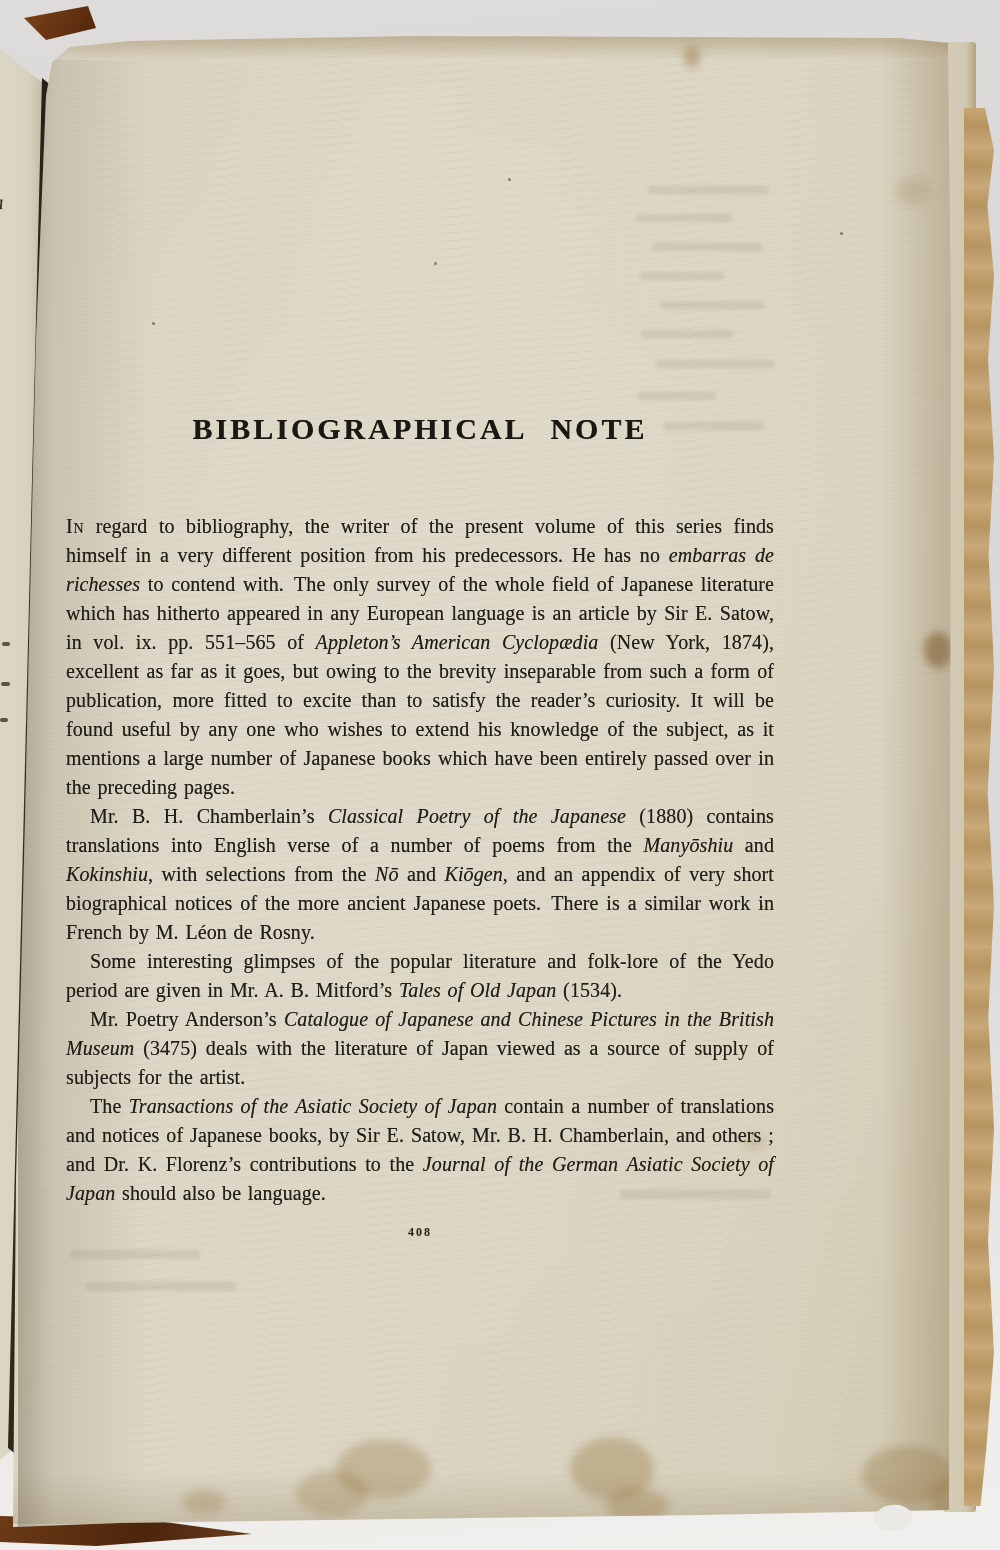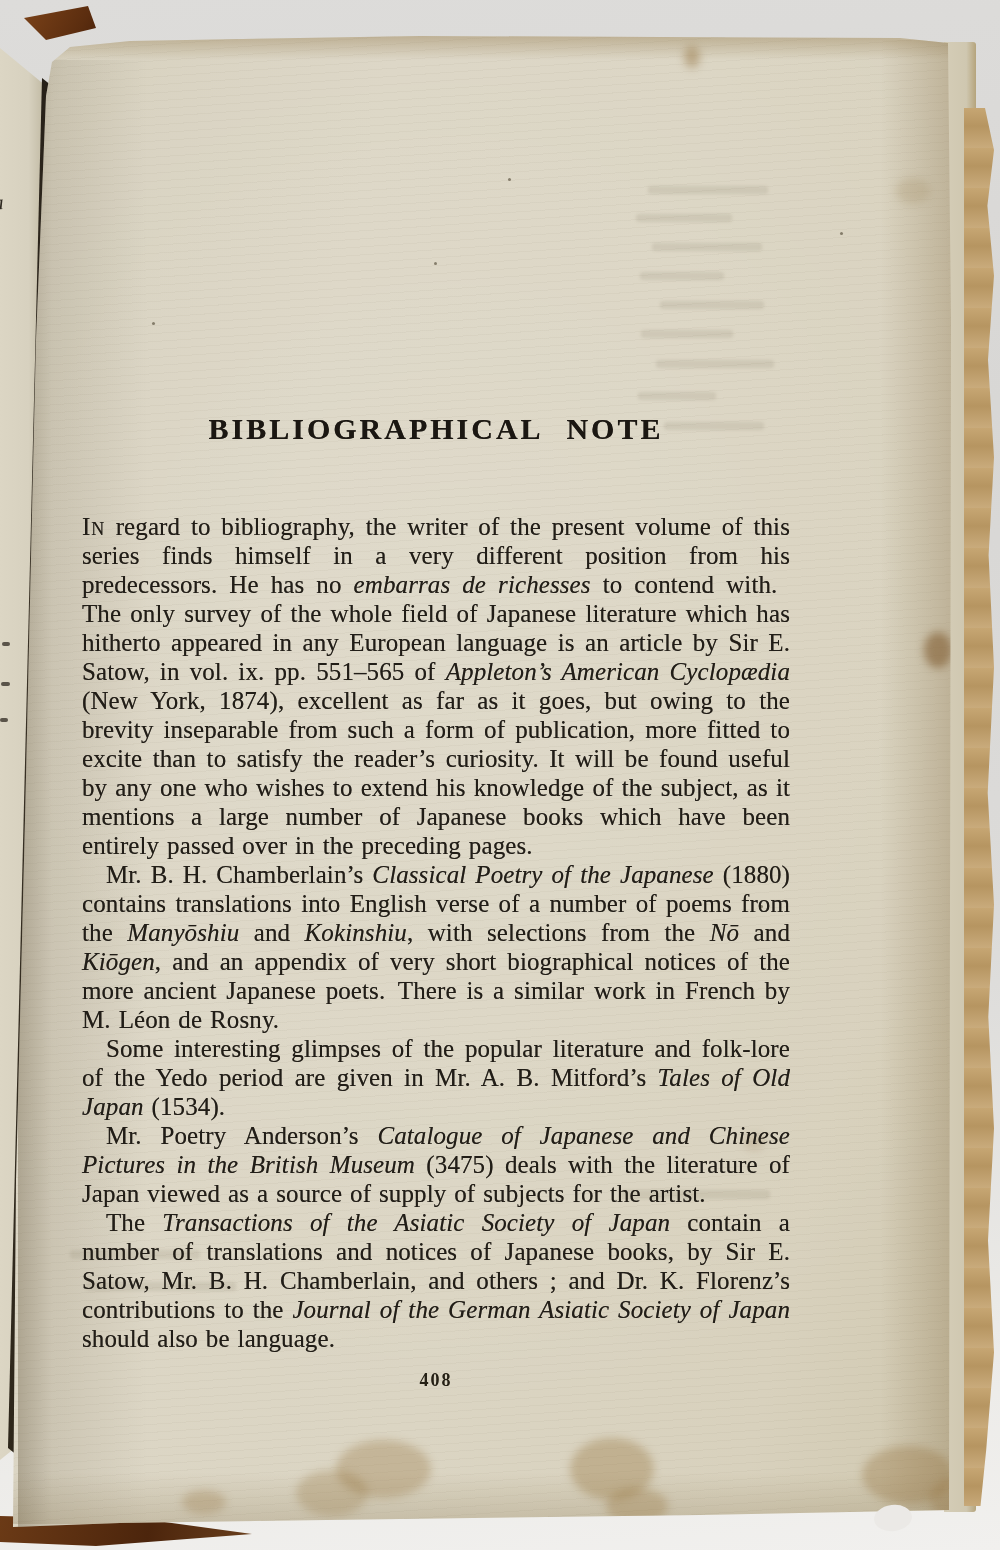--- a/index.html
+++ b/index.html
@@ -80,36 +80,36 @@
   .speck{width:3px;height:3px;border-radius:50%;background:#5f5744;opacity:.7;}
   .ghost{background:rgba(108,98,76,0.12);border-radius:3px;filter:blur(1.5px);}
 
   .notch{
     left:874px;top:1505px;width:38px;height:26px;border-radius:50%;
     background:#ebe9e6;transform:rotate(-7deg);
   }
 
   
   .text-col{
-    left:82px;top:412px;width:708px;color:#211d17;
+    left:66px;top:412px;width:708px;color:#211d17;
   }
   .page-title{
     text-align:center;font-size:30px;font-weight:700;line-height:34px;
     letter-spacing:3px;word-spacing:14px;color:#1b1712;margin:0 0 66px 0;
     text-shadow:0 0 .6px rgba(27,23,18,.75);
   }
   .para{
-    margin:0;font-size:25px;line-height:29px;text-align:justify;
+    margin:0;font-size:20px;line-height:29px;text-align:justify;
     letter-spacing:0.1px;word-spacing:1.6px;
     text-shadow:0 0 .5px rgba(33,29,23,.6);
   }
   .para.indent{text-indent:24px;}
   .sc{font-variant:small-caps;letter-spacing:.8px;}
   .page-num{
-    margin-top:17px;text-align:center;font-size:18px;font-weight:700;
+    margin-top:17px;text-align:center;font-size:12px;font-weight:700;
     letter-spacing:2px;color:#252015;
   }
 </style>
 </head>
 <body>
 
 <div class="scene">
 
   <div class="abs left-strip">
     <div class="abs left-frag">a</div>

